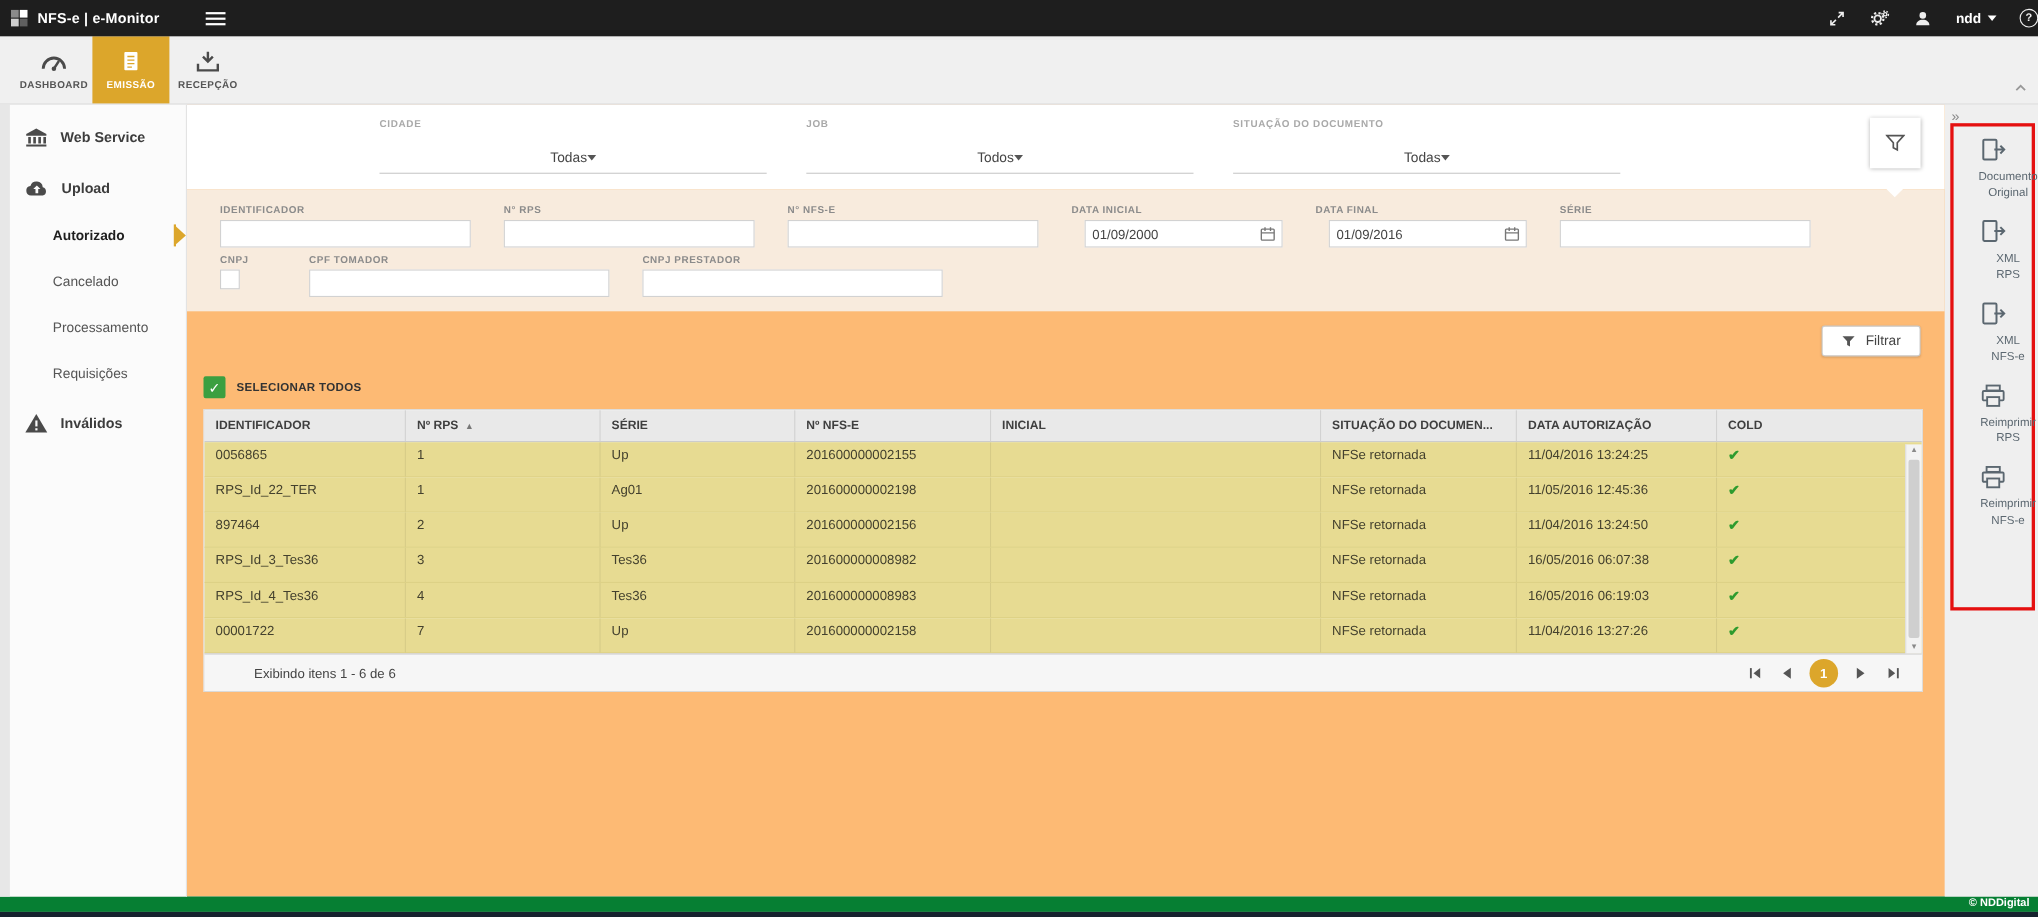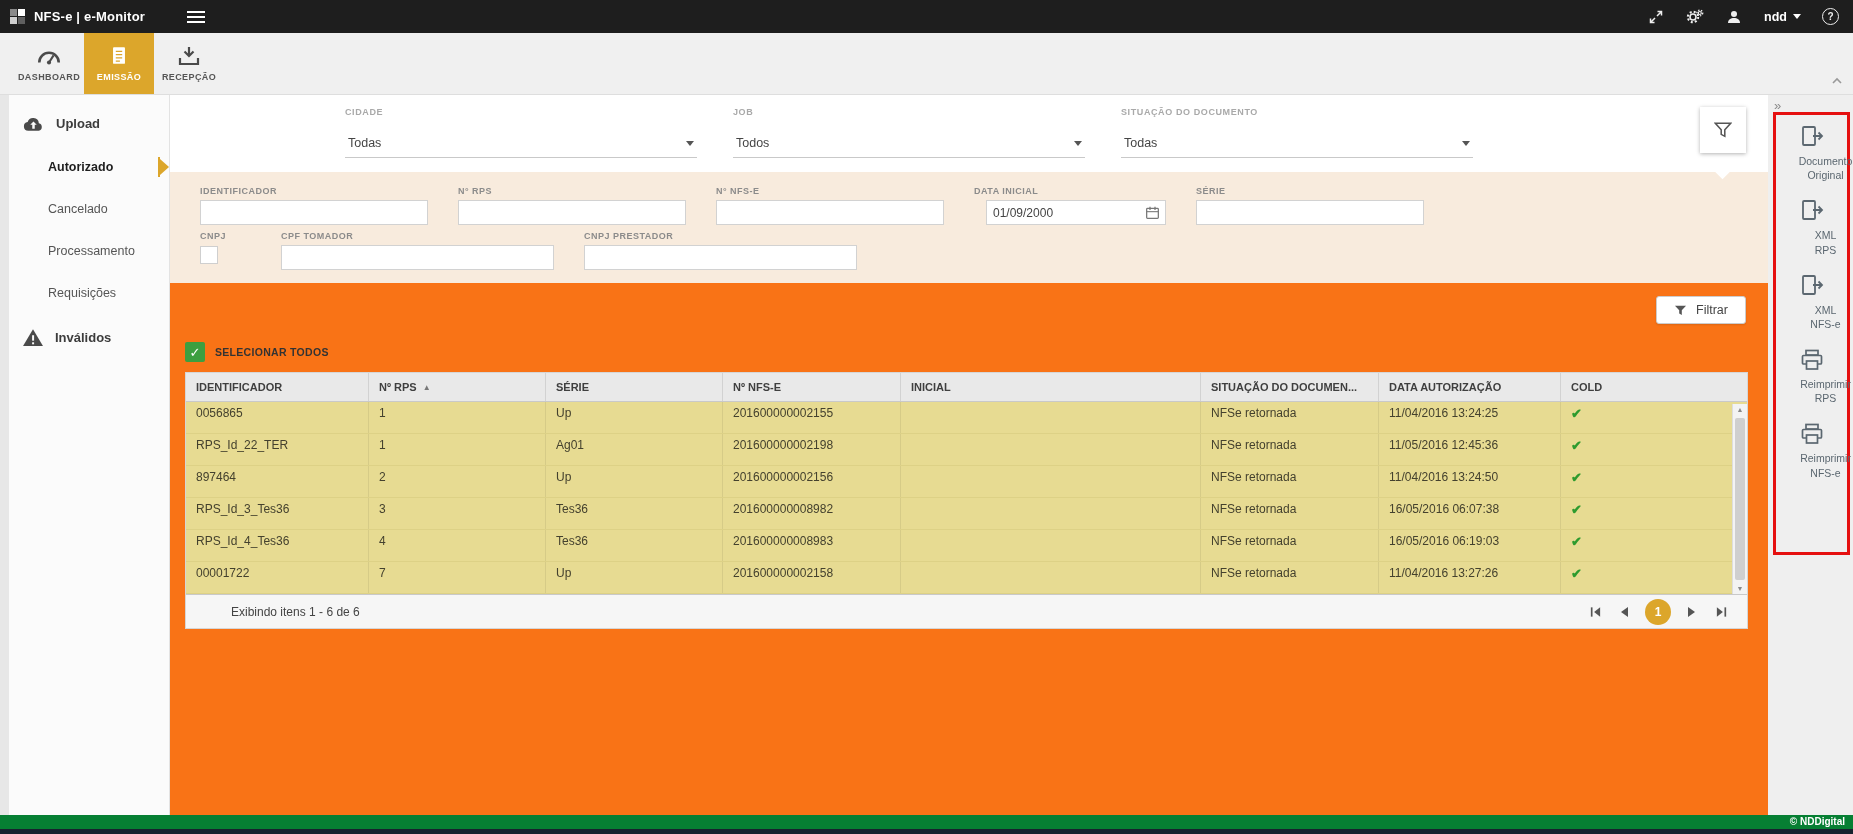--- a/index.html
+++ b/index.html
@@ -8,21 +8,21 @@
 
   
   .topbar { position:absolute; top:0; left:0; right:0; height:33px; background:#1e1e1e; color:#fff;
             display:flex; align-items:center; z-index:10; }
   .logo-grid { display:grid; grid-template-columns:7px 7px; grid-template-rows:7px 7px; gap:1px; margin-left:10px; }
   .logo-grid i { display:block; }
   .lg1{background:#8a8a8a;} .lg2{background:#ffffff;} .lg3{background:#cfcfcf;} .lg4{background:#5f5f5f;}
   .app-title { font-size:13px; font-weight:bold; margin-left:9px; letter-spacing:.2px; }
   .hamburger { margin-left:42px; width:18px; cursor:pointer; }
   .hamburger i { display:block; height:2px; background:#fff; margin:3px 0; }
-  .topbar-right { margin-left:auto; display:flex; align-items:center; gap:21px; margin-right:14px; }
+  .topbar-right { margin-left:auto; display:flex; align-items:center; gap:21px; margin-right:0; }
   .tb-icon { width:18px; height:18px; display:flex; align-items:center; justify-content:center; cursor:pointer; }
   .user-menu { display:flex; align-items:center; gap:6px; font-size:12.5px; font-weight:bold; cursor:pointer; }
   .caret-down { width:0; height:0; border-left:4px solid transparent; border-right:4px solid transparent; border-top:5px solid #fff; display:inline-block; }
   .help-circle { width:17px; height:17px; border:1.5px solid #eee; border-radius:50%; font-size:10px; font-weight:bold;
                  display:flex; align-items:center; justify-content:center; color:#eee; cursor:pointer; }
 
   
   .tabbar { position:absolute; top:33px; left:0; right:0; height:62px; background:#f0f0f0; border-bottom:1px solid #dedede;
             display:flex; align-items:stretch; padding-left:14px; z-index:9; }
   .tab { width:70px; display:flex; flex-direction:column; align-items:center; justify-content:center; gap:5px;
@@ -38,27 +38,27 @@
   .side-item { display:flex; align-items:center; gap:11px; padding:14px 10px 14px 22px; font-size:13px; font-weight:bold; color:#3c3c3c; cursor:pointer; }
   .side-item svg { flex:0 0 auto; }
   .side-sub { position:relative; padding:14px 10px 14px 48px; font-size:12.5px; color:#555; cursor:pointer; }
   .side-sub.active { font-weight:bold; color:#1e1e1e; }
   .active-marker { position:absolute; right:0; top:50%; transform:translateY(-50%); width:12px; height:22px; }
   .active-marker .bar { position:absolute; right:9px; top:1px; width:2.5px; height:20px; background:#dca62b; }
   .active-marker .tri { position:absolute; right:0; top:3px; width:0; height:0;
                         border-top:8px solid transparent; border-bottom:8px solid transparent; border-left:9px solid #dca62b; }
 
   
-  .content { position:absolute; left:170px; right:85px; top:95px; bottom:19px; background:#f97316; overflow:hidden; }
+  .content { position:absolute; left:170px; right:85px; top:95px; bottom:19px; background:#fdba74; overflow:hidden; }
 
   .selects-row { position:relative; background:#fff; height:77px; display:flex; padding-left:175px; }
   .select-group { margin-top:12px; margin-right:36px; width:352px; }
   .select-label { font-size:9px; letter-spacing:.6px; color:#a9a9a9; font-weight:bold; margin-bottom:5px; }
   .select-box { border-bottom:1px solid #c9c9c9; padding:4px 3px 7px 3px; font-size:12.5px; color:#454545;
-                display:flex; justify-content:space-between; align-items:center; cursor:pointer;margin-top:15px; }
+                display:flex; justify-content:center; align-items:center; cursor:pointer;margin-top:15px; }
   .select-box .caret { width:0; height:0; border-left:4.5px solid transparent; border-right:4.5px solid transparent; border-top:5.5px solid #555; }
   .funnel-card { position:absolute; right:22px; top:12px; width:46px; height:46px; background:#fff;
                  box-shadow:0 1px 4px rgba(0,0,0,.3); display:flex; align-items:center; justify-content:center; cursor:pointer; }
   .funnel-notch { position:absolute; right:40px; top:71px; width:11px; height:11px; background:#fff; transform:rotate(45deg); z-index:3; }
 
   .peach { background:#f8ebdd; padding:8px 0 13px 30px; position:relative; }
   .field-row { display:flex; margin-top:6px; }
   .field-group { margin-right:30px; }
   .field-label { font-size:9px; letter-spacing:.5px; color:#8b8b8b; font-weight:bold; margin-bottom:4px; }
   .field-input { width:228px; height:25px; border:1px solid #d2d2d2; background:#fff; font-size:12px; color:#444;
@@ -187,20 +187,31 @@
   <span class="tabbar-collapse">
     <svg width="12" height="10" viewBox="0 0 12 10">
         <path d="M2 7l4-4 4 4" stroke="#999" stroke-width="1.6" fill="none"></path>
       </svg>
   </span>
 </nav>
 
 <aside class="sidebar">
   <div class="side-list">
     <div class="side-item">
+      <svg width="22" height="19" viewBox="0 0 24 20">
+        <path d="M2 7L12 1.5 22 7v1.8H2z" fill="#4a4a4a"></path>
+        <rect x="4" y="10" width="2.6" height="6.5" fill="#4a4a4a"></rect>
+        <rect x="9" y="10" width="2.6" height="6.5" fill="#4a4a4a"></rect>
+        <rect x="14" y="10" width="2.6" height="6.5" fill="#4a4a4a"></rect>
+        <rect x="19" y="10" width="2.6" height="6.5" fill="#4a4a4a"></rect>
+        <rect x="2" y="17.5" width="20" height="2" fill="#4a4a4a"></rect>
+      </svg>
+      <span>Web Service</span>
+    </div>
+    <div class="side-item">
       <svg width="23" height="17" viewBox="0 0 24 17">
         <path d="M6.5 16a4.5 4.5 0 0 1-.6-8.96A6 6 0 0 1 17.6 8.2 4 4 0 0 1 17.5 16z" fill="#4a4a4a"></path>
         <path d="M12 6.5l3.4 3.4h-2.1v4h-2.6v-4H8.6z" fill="#fbfbfb"></path>
       </svg>
       <span>Upload</span>
     </div>
     <div class="side-sub active">
       <span>Autorizado</span>
       <span class="active-marker">
           <span class="bar"></span>
@@ -270,20 +281,31 @@
         <input class="field-input" value="" style="">
       </div>
       <div class="field-group">
         <div class="field-label">N° NFS-E</div>
         <input class="field-input" value="" style="">
       </div>
       <div class="field-group">
         <div class="field-label">DATA INICIAL</div>
         <div class="date-wrap">
           <input class="field-input" value="01/09/2000" style="">
+          <svg width="15" height="15" viewBox="0 0 18 18">
+            <rect x="2" y="4" width="14" height="12" rx="1" fill="none" stroke="#777" stroke-width="1.5"></rect>
+            <path d="M2 8h14" stroke="#777" stroke-width="1.3"></path>
+            <path d="M6 2v4M12 2v4" stroke="#777" stroke-width="1.5"></path>
+          </svg>
+        </div>
+      </div>
+      <div class="field-group">
+        <div class="field-label">DATA FINAL</div>
+        <div class="date-wrap">
+          <input class="field-input" value="01/09/2016" style="">
           <svg width="15" height="15" viewBox="0 0 18 18">
             <rect x="2" y="4" width="14" height="12" rx="1" fill="none" stroke="#777" stroke-width="1.5"></rect>
             <path d="M2 8h14" stroke="#777" stroke-width="1.3"></path>
             <path d="M6 2v4M12 2v4" stroke="#777" stroke-width="1.5"></path>
           </svg>
         </div>
       </div>
       <div class="field-group">
         <div class="field-label">SÉRIE</div>
         <input class="field-input" value="" style="">

